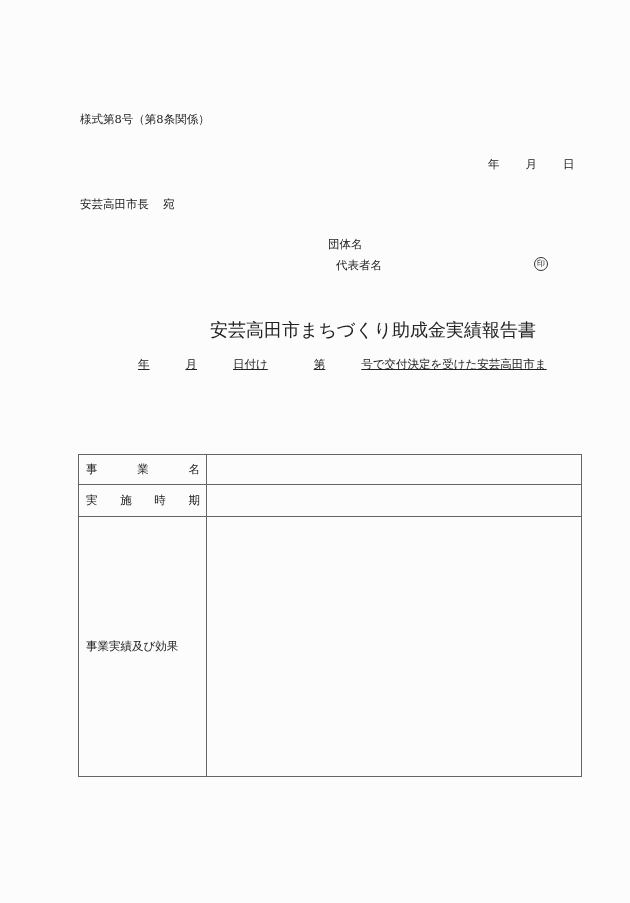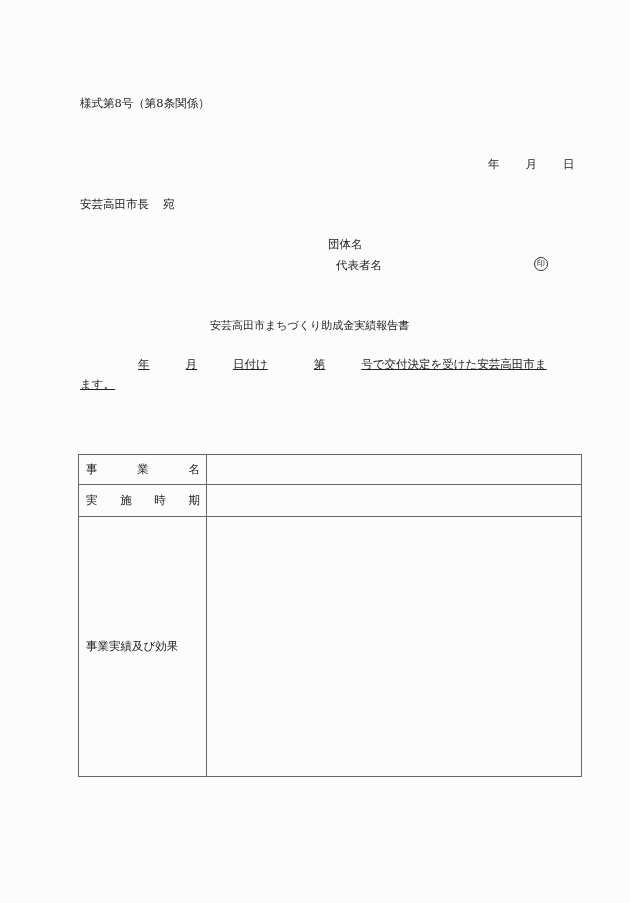--- a/index.html
+++ b/index.html
@@ -10,40 +10,40 @@
     body {
       width: 630px;
       height: 903px;
       position: relative;
       overflow: hidden;
       font-family: "DejaVu Serif", "Liberation Serif", serif;
       color: #222;
       font-size: 11.5px;
     }
     .abs { position: absolute; white-space: nowrap; }
-    #form-number { left: 80px; top: 96px; text-align: right; }
+    #form-number { left: 80px; top: 112px; text-align: right; }
     #date-line { left: 488px; top: 157px; }
     #date-line span { display: inline-block; }
     #date-line .gap { width: 26px; }
     #addressee { left: 80px; top: 197px; }
     #addressee .gap { display: inline-block; width: 14px; }
     #org-name { left: 328px; top: 237px; }
     #rep-line { left: 336px; top: 258px; width: 212px; }
     #rep-line .seal {
       position: absolute;
       left: 198px;
       top: -1px;
       width: 12px; height: 12px;
       border: 1px solid #333;
       border-radius: 50%;
       font-size: 8px;
       line-height: 12px;
       text-align: center;
     }
-    #doc-title { left: 210px; top: 318px; font-size: 11px; }
+    #doc-title { left: 210px; top: 318px; font-size: 18px; }
 
     #body-text {
       position: absolute;
       left: 80px;
       top: 355px;
       width: 475px;
       line-height: 19.5px;
     }
     #body-text .line { display: block; white-space: nowrap; text-decoration: underline; }
     .sp { display: inline-block; }
@@ -89,21 +89,20 @@
 
 <div id="rep-line" class="abs">
   <span>代表者名</span>
   <span class="seal">印</span>
 </div>
 
 <div id="doc-title" class="abs">安芸高田市まちづくり助成金実績報告書</div>
 
 <div id="body-text">
   <span class="line"><span class="sp" style="width:58px"></span><span>年</span><span class="sp" style="width:36px"></span><span>月</span><span class="sp" style="width:36px"></span><span>日付け</span><span class="sp" style="width:46px"></span><span>第</span><span class="sp" style="width:36px"></span><span>号で交付決定を受けた安芸高田市ま</span></span>
-  <span class="line">ます。</span>
 </div>
 
 <table id="report-table">
   <tbody>
       <tr style="height:30px">
     <td class="label">
       <div class="spread">
         <span>事</span>
         <span>業</span>
         <span>名</span>

